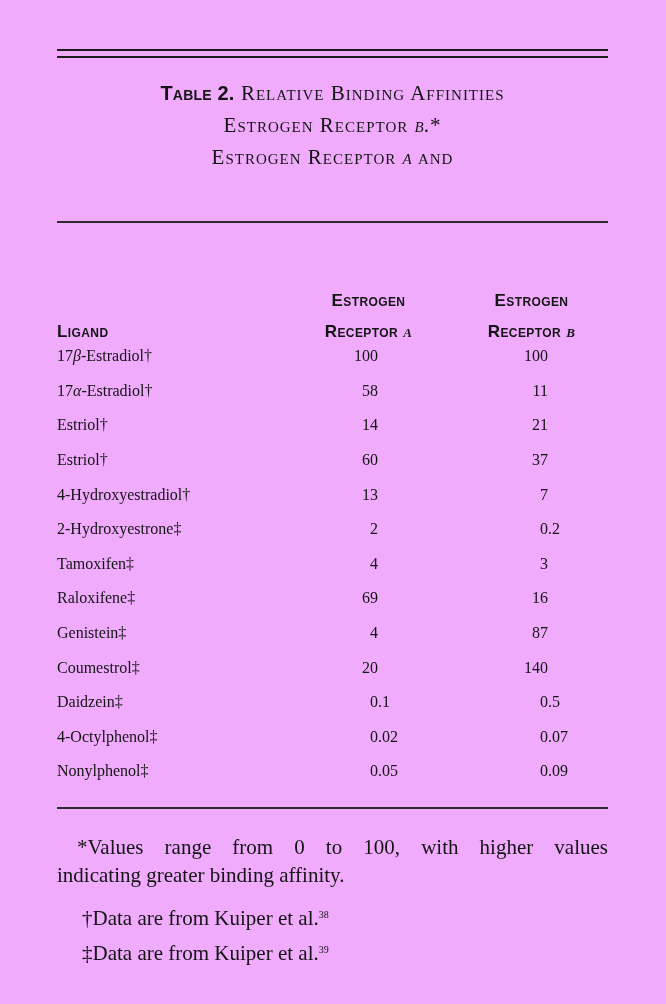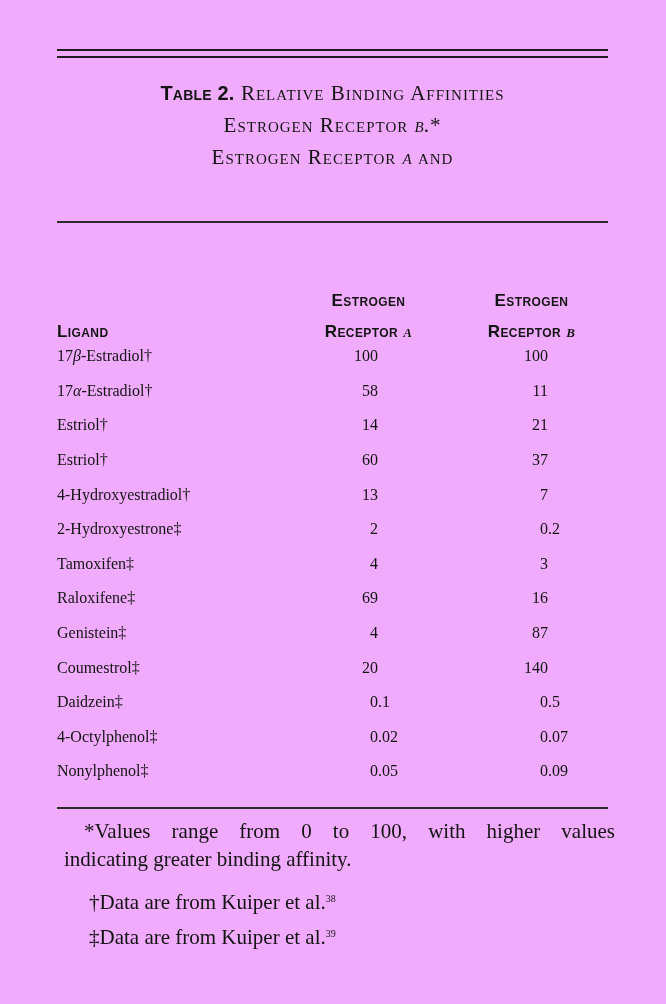--- a/index.html
+++ b/index.html
@@ -92,24 +92,25 @@
   .c-num .ip { display: inline-block; text-align: right; }
   .c-num .fp { display: inline-block; text-align: left; }
   .col-a .ip { width: 96px; }
   .col-a .fp { width: 77px; }
   .col-b .ip { width: 93px; }
   .col-b .fp { width: 60px; }
 
   
   .fn {
     position: absolute;
-    left: 64px;
+    left: 57px;
     width: 551px;
     font-size: 21px;
     line-height: 28px;
+    margin-top: 16px;
   }
   .fn-star  { top: 817px; }
   .fn-star .justline { text-align-last: justify; text-indent: 20px; }
   .fn-dag   { top: 888px; padding-left: 25px; width: 526px; }
   .fn-ddag  { top: 923px; padding-left: 25px; width: 526px; }
   .fn sup {
     font-size: 10px;
     vertical-align: baseline;
     position: relative;
     top: -7px;

